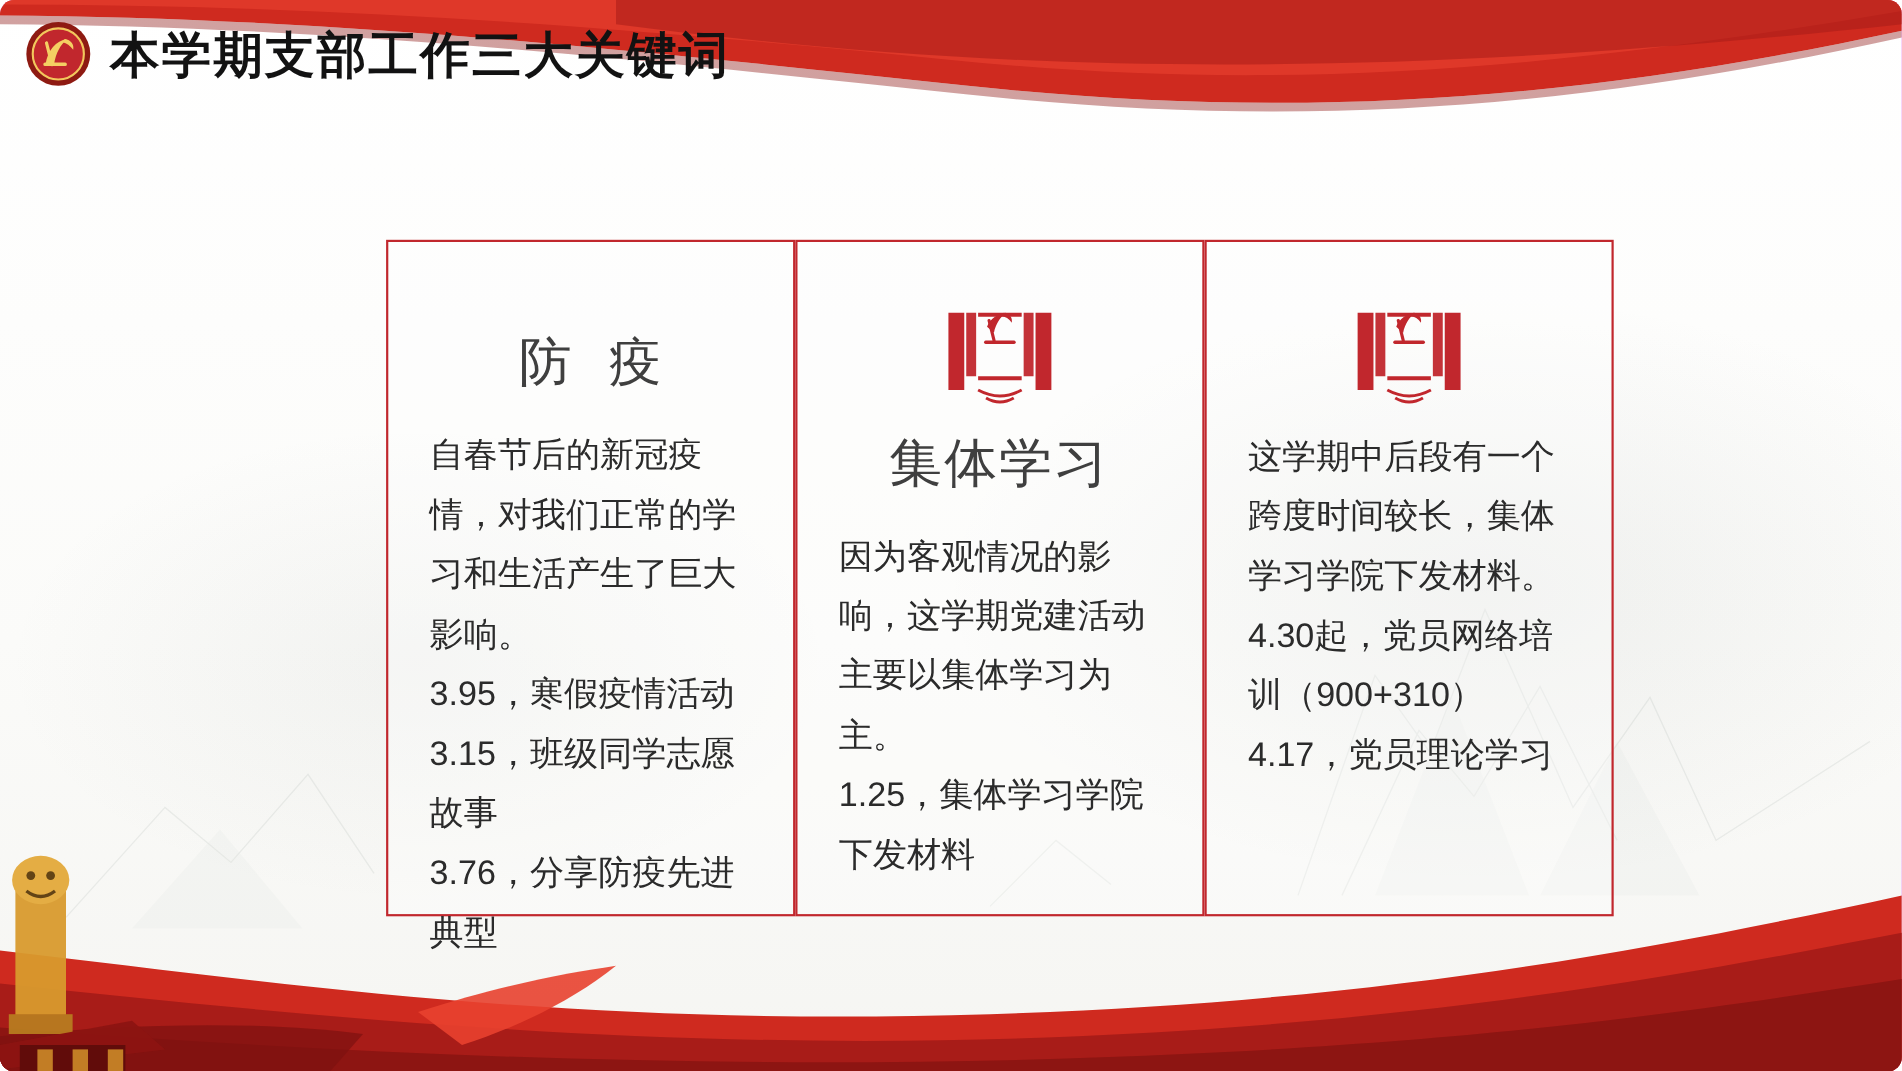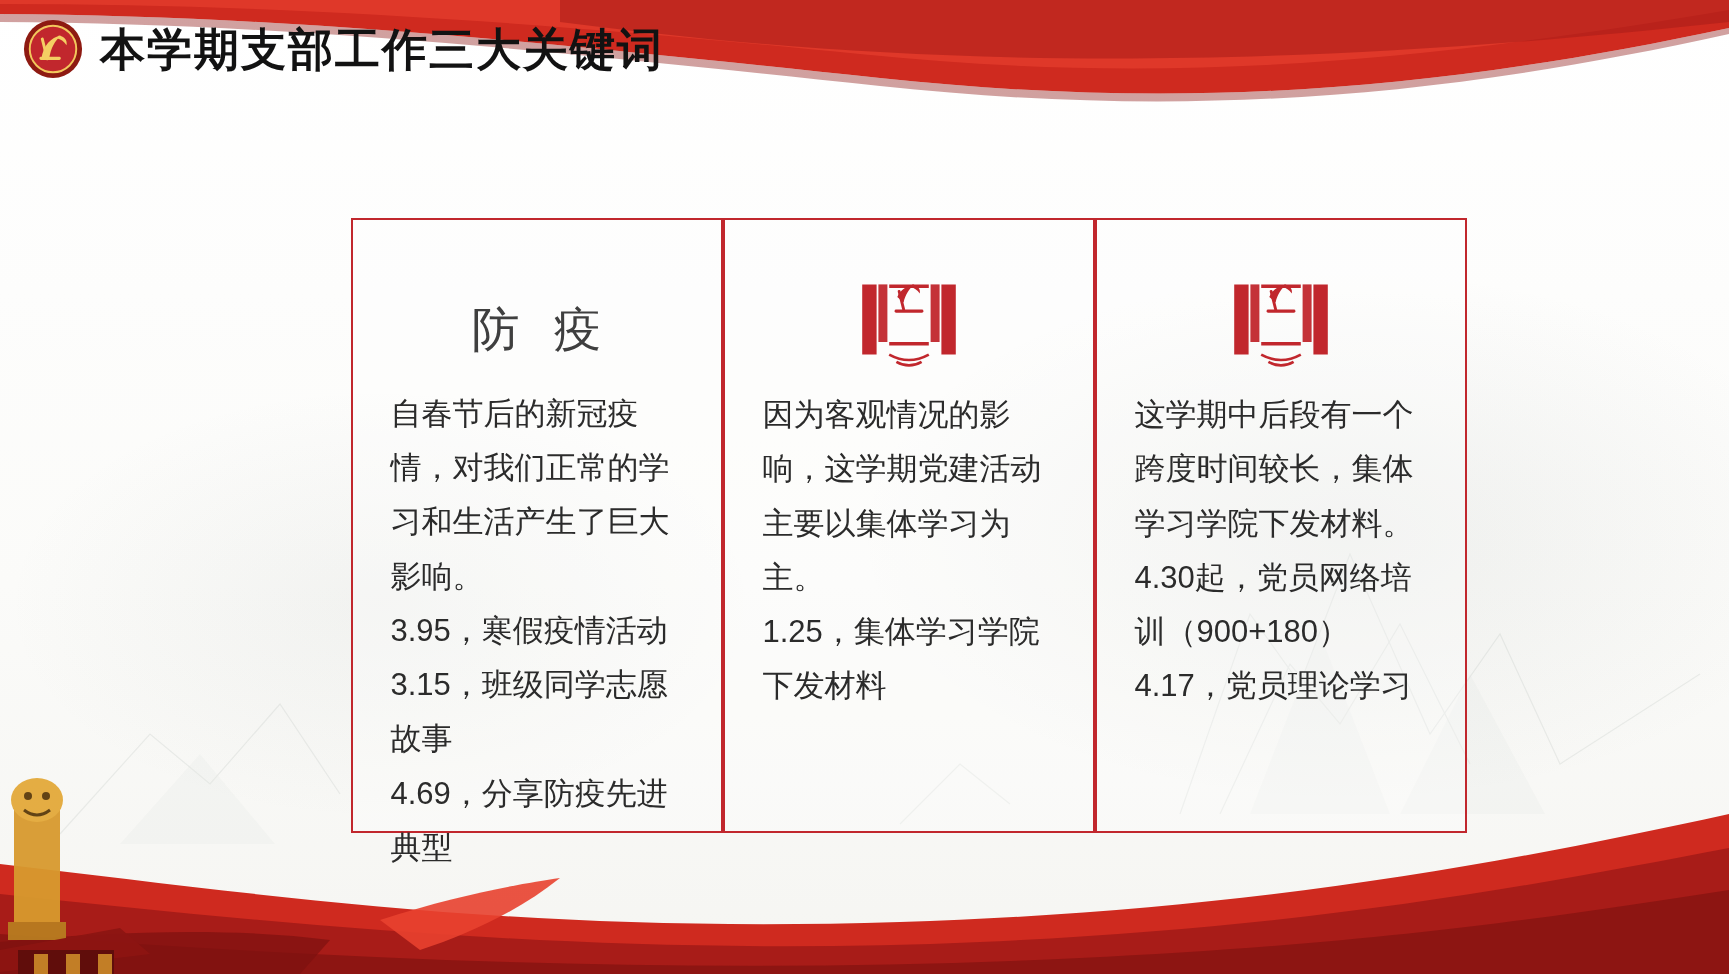--- a/index.html
+++ b/index.html
@@ -10,20 +10,21 @@
   body {
     font-family: "Liberation Sans", "DejaVu Sans", sans-serif;
   }
 
   .slide {
     position: relative;
     width: 1729px;
     height: 974px;
     overflow: hidden;
     background: #d946ef;
+    border-radius: 13px;
   }
 
   
   .bg-wash {
     position: absolute;
     inset: 0;
     background:
       radial-gradient(ellipse 700px 380px at 78% 55%, rgba(120,130,125,0.10), rgba(255,255,255,0) 70%),
       radial-gradient(ellipse 520px 300px at 22% 62%, rgba(120,130,125,0.07), rgba(255,255,255,0) 72%),
       linear-gradient(180deg, #ffffff 0%, #fbfbf9 60%, #f5f5f2 100%);
@@ -201,21 +202,21 @@
         <g fill="none" stroke="#c1272d" stroke-width="3">
           <path d="M38 84 q22 12 44 0"></path>
           <path d="M46 92 q14 8 28 0"></path>
         </g>
       </svg>
       <div class="card-title spaced">防疫</div>
       <div class="card-body">
         <p>自春节后的新冠疫情，对我们正常的学习和生活产生了巨大影响。</p>
         <p>3.95，寒假疫情活动</p>
         <p>3.15，班级同学志愿故事</p>
-        <p>4.69，分享防疫先进典型</p>
+        <p>3.76，分享防疫先进典型</p>
       </div>
     </div>
 
     <div class="card">
       <svg class="card-emblem" viewBox="0 0 120 100">
         <g fill="#c1272d">
           <path d="M8 6 h16 v78 h-16 z"></path>
           <path d="M96 6 h16 v78 h-16 z"></path>
           <path d="M26 6 h10 v64 h-10 z" opacity="0.95"></path>
           <path d="M84 6 h10 v64 h-10 z" opacity="0.95"></path>
@@ -224,20 +225,21 @@
           <path d="M47 20 c3 -8 11 -13 19 -14 c-6 5 -10 11 -12 20 z"></path>
           <path d="M64 6 c6 1 9 5 8 10 c-3 -4 -6 -6 -11 -7 z"></path>
           <rect x="44" y="34" width="32" height="3.4" rx="1.6"></rect>
           <rect x="50" y="12" width="3.2" height="24" rx="1.5" transform="rotate(-14 51 24)"></rect>
         </g>
         <g fill="none" stroke="#c1272d" stroke-width="3">
           <path d="M38 84 q22 12 44 0"></path>
           <path d="M46 92 q14 8 28 0"></path>
         </g>
       </svg>
+      <div class="card-title">集体学习</div>
       <div class="card-body">
         <p>因为客观情况的影响，这学期党建活动主要以集体学习为主。</p>
         <p>1.25，集体学习学院下发材料</p>
       </div>
     </div>
 
     <div class="card">
       <svg class="card-emblem" viewBox="0 0 120 100">
         <g fill="#c1272d">
           <path d="M8 6 h16 v78 h-16 z"></path>
@@ -251,21 +253,21 @@
           <rect x="44" y="34" width="32" height="3.4" rx="1.6"></rect>
           <rect x="50" y="12" width="3.2" height="24" rx="1.5" transform="rotate(-14 51 24)"></rect>
         </g>
         <g fill="none" stroke="#c1272d" stroke-width="3">
           <path d="M38 84 q22 12 44 0"></path>
           <path d="M46 92 q14 8 28 0"></path>
         </g>
       </svg>
       <div class="card-body">
         <p>这学期中后段有一个跨度时间较长，集体学习学院下发材料。</p>
-        <p>4.30起，党员网络培训（900+180）</p>
+        <p>4.30起，党员网络培训（900+310）</p>
         <p>4.17，党员理论学习</p>
       </div>
     </div>
 
   </div>
 
   <svg class="ribbon-bottom" viewBox="0 0 1729 230" preserveAspectRatio="none">
     <path d="M0,120 C260,150 520,190 900,178 C1250,167 1500,120 1729,70 L1729,230 L0,230 Z" fill="#cf2a1f"></path>
     <path d="M0,150 C300,182 620,214 980,198 C1320,183 1540,140 1729,104 L1729,230 L0,230 Z" fill="#a81c18"></path>
     <path d="M0,190 C340,216 700,232 1080,214 C1380,200 1560,172 1729,146 L1729,230 L0,230 Z" fill="#8d1512"></path>

